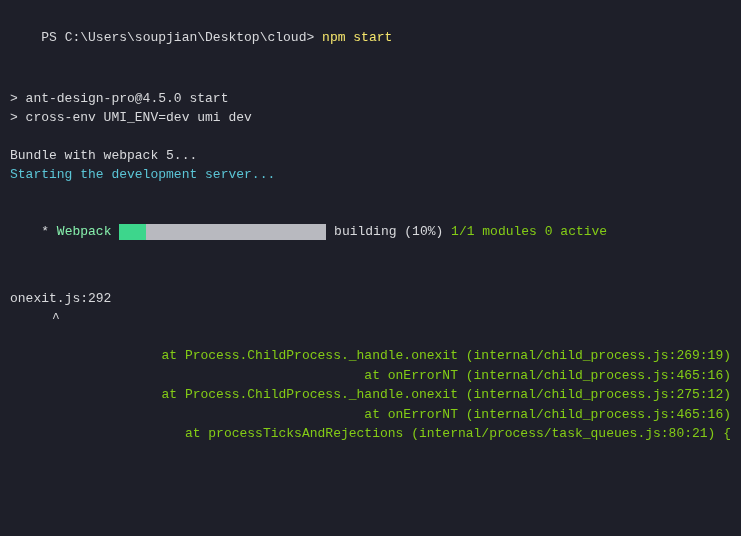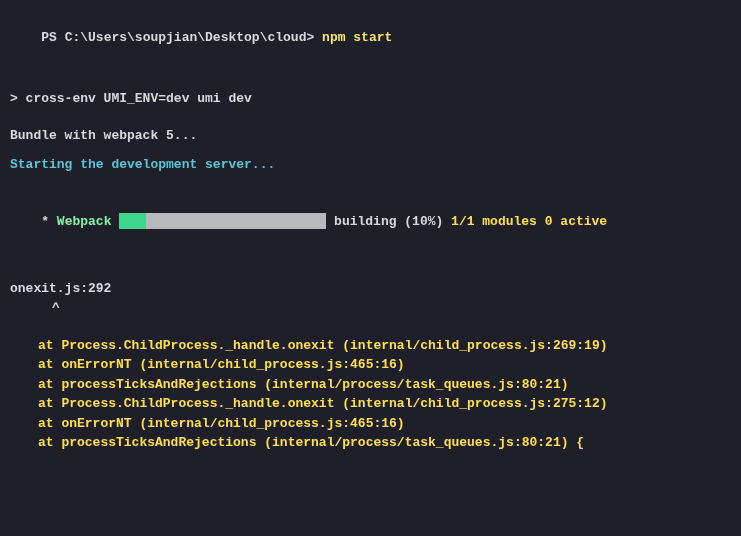--- a/index.html
+++ b/index.html
@@ -13,40 +13,39 @@
       font-family: 'Consolas', 'Courier New', monospace;
       font-size: 13px;
       line-height: 1.5;
       padding: 8px 10px;
       width: 741px;
       height: 536px;
       overflow: hidden;
     }
     .line {
       white-space: pre-wrap;
-      font-weight: bold;
     }
     .prompt-line {
       margin-bottom: 4px;
     }
     .prompt-path {
       color: #d8d9dc;
     }
     .cmd {
       color: #f5e66c;
     }
     .cyan {
       color: #5bc5d6;
-      margin-top: 9px;
     }
     .green {
       color: #86efac;
     }
     .dim {
-      color: #fde047;
+      color: #84cc16;
+      text-align: right;
     }
     .star {
       color: #d8d9dc;
     }
     .progress-bar {
       display: inline-block;
       vertical-align: middle;
     }
     .seg {
       display: inline-block;
@@ -83,20 +82,21 @@
 <body>
 
 <div>
 
   <div class="line prompt-line">
     <span>PS </span><span class="prompt-path">C:\Users\soupjian\Desktop\cloud&gt;</span> <span class="cmd">npm start</span>
   </div>
 
   <div class="block-space"></div>
 
+  <div class="line">&gt; ant-design-pro@4.5.0 start</div>
   <div class="line">&gt; cross-env UMI_ENV=dev umi dev</div>
 
   <div class="block-space"></div>
 
   <div class="line">Bundle with webpack 5...</div>
   <div class="line cyan">Starting the development server...</div>
 
   <div class="block-space"></div>
 
   <div class="line">
@@ -106,21 +106,20 @@
   <div class="block-space"></div>
   <div class="block-space-sm"></div>
 
   <div class="line">onexit.js:292</div>
   <div class="line indent-caret">^</div>
 
   <div class="block-space"></div>
 
   <div class="line indent dim">at Process.ChildProcess._handle.onexit (internal/child_process.js:269:19)</div>
   <div class="line indent dim">at onErrorNT (internal/child_process.js:465:16)</div>
-  <div class="line indent dim">at processTicksAndRejections (internal/process/task_queues.js:80:21)</div>
   <div class="line indent dim">at Process.ChildProcess._handle.onexit (internal/child_process.js:275:12)</div>
   <div class="line indent dim">at onErrorNT (internal/child_process.js:465:16)</div>
   <div class="line indent dim">at processTicksAndRejections (internal/process/task_queues.js:80:21) {</div>
 
   <div class="line prop-indent">
      
   </div>
 
 </div>
 

